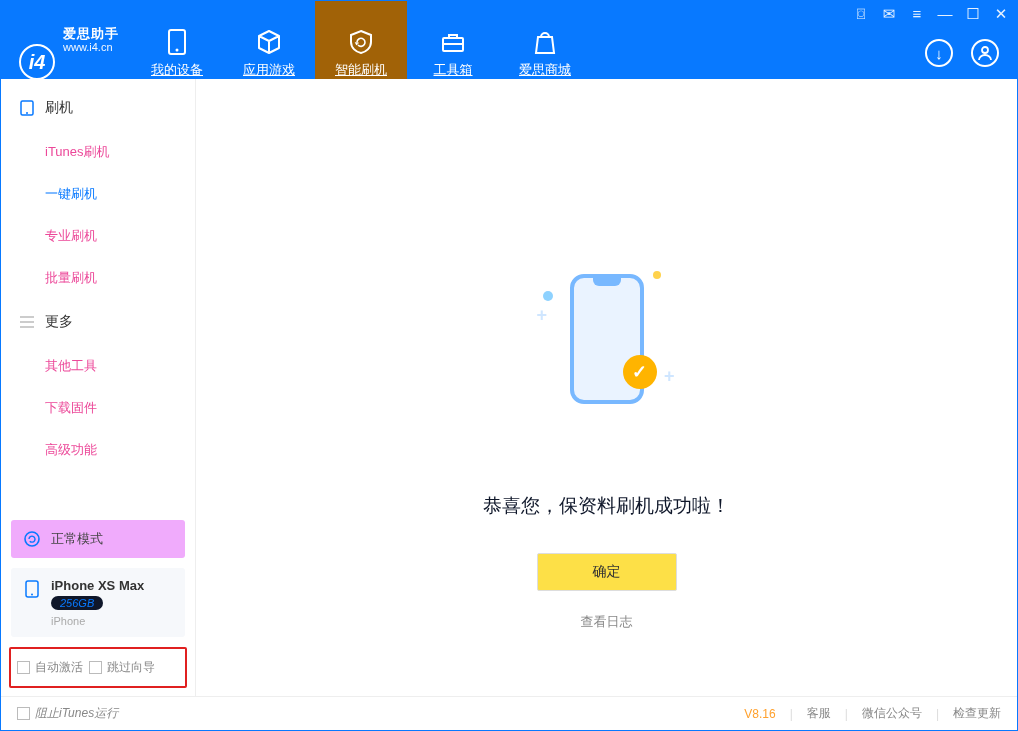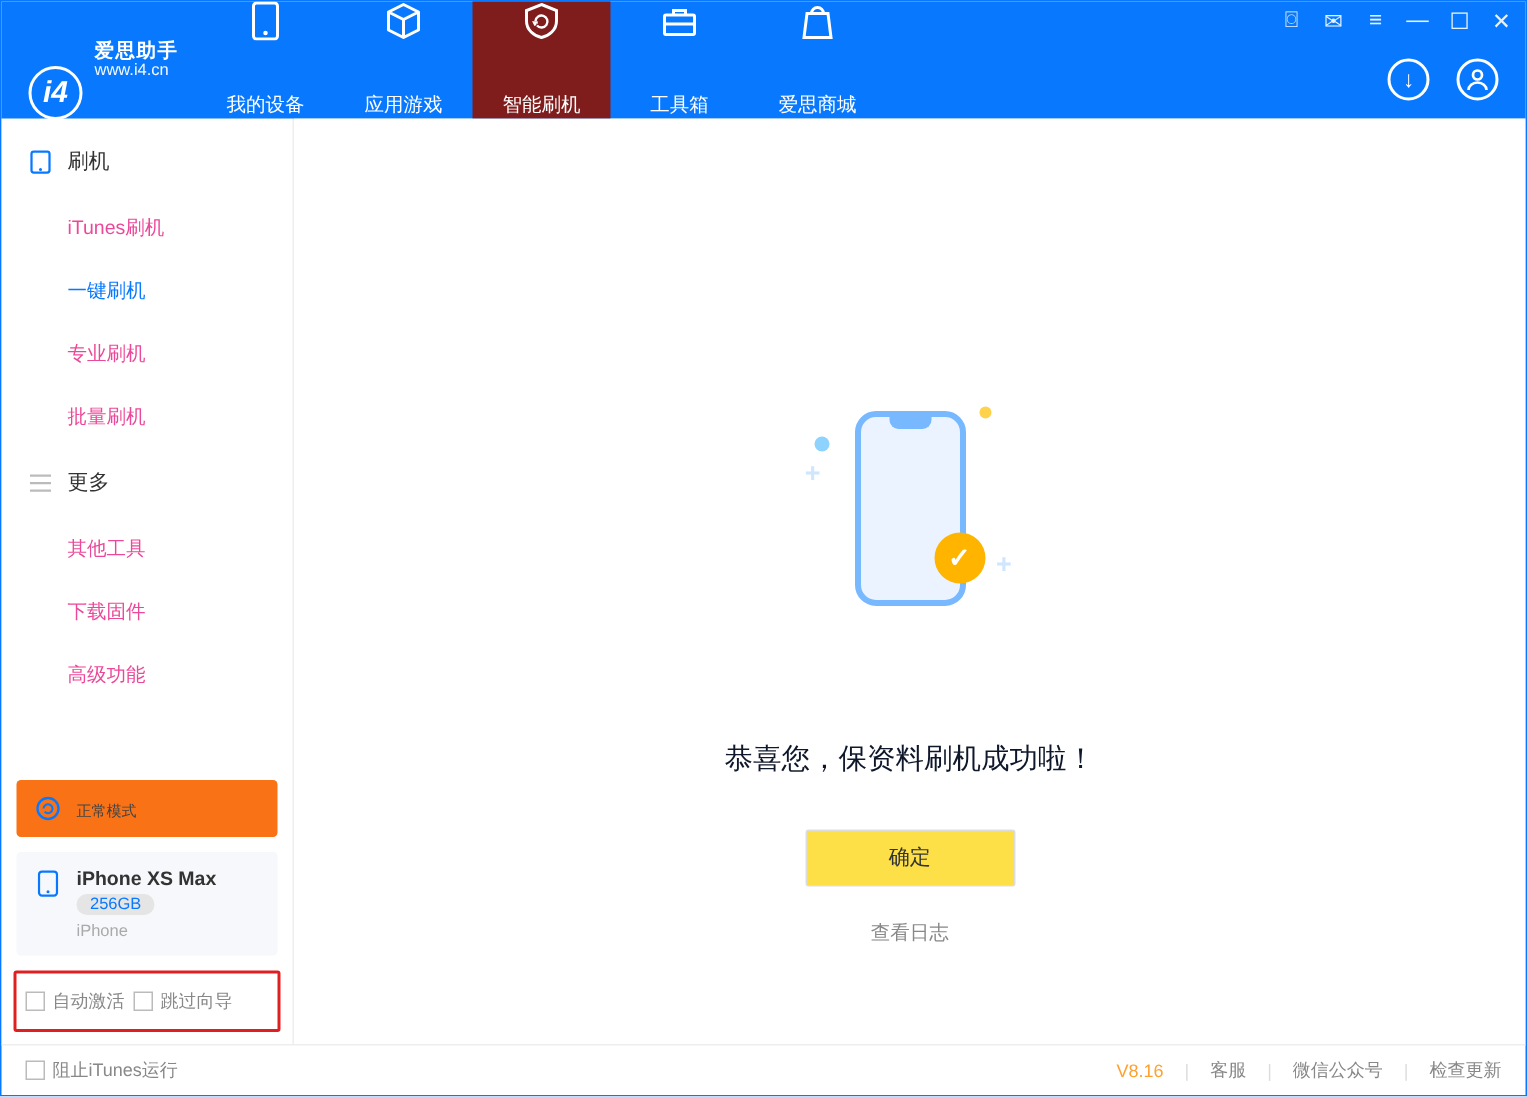--- a/index.html
+++ b/index.html
@@ -5,62 +5,62 @@
 * { margin: 0; padding: 0; box-sizing: border-box; }
 body { font-family: "Microsoft YaHei", Arial, sans-serif; background: #fff; }
 .window { width: 1018px; height: 731px; border: 1px solid #0879FF; display: flex; flex-direction: column; position: relative; }
 .titlebar { background: #0879FF; height: 78px; display: flex; align-items: stretch; color: #fff; position: relative; }
 .logo-block { display: flex; align-items: center; padding: 0 12px 0 18px; }
 .logo-circle { width: 36px; height: 36px; border: 2px solid #fff; border-radius: 50%; display: flex; align-items: center; justify-content: center; font-weight: bold; font-size: 20px; margin-right: 8px; font-style: italic; margin-top: 44px; }
 .brand { display: flex; flex-direction: column; line-height: 1.2; }
 .brand-name { font-size: 13px; font-weight: bold; letter-spacing: 1px; }
 .brand-url { font-size: 11px; opacity: .95; }
 .tabs { display: flex; flex: 1; }
-.tab { width: 92px; display: flex; flex-direction: column; align-items: center; justify-content: space-between; font-size: 13px; cursor: pointer; position: relative; }
+.tab { width: 92px; display: flex; flex-direction: column; align-items: center; justify-content: flex-end; font-size: 13px; cursor: pointer; position: relative; text-decoration: underline; }
 .tab .tab-ico { width: 26px; height: 26px; margin-bottom: 6px; display: flex; align-items: center; justify-content: center; }
-.tab.active { background: #7f1d1d; }
+.tab.active { background: #a16207; }
 .window-controls { position: absolute; top: 4px; right: 8px; display: flex; gap: 12px; font-size: 15px; }
 .window-controls span { cursor: pointer; opacity: .9; width: 16px; text-align: center; }
 .header-right-icons { position: absolute; right: 18px; bottom: 12px; display: flex; gap: 18px; }
 .header-right-icons .circ { width: 28px; height: 28px; border: 2px solid #fff; border-radius: 50%; display: flex; align-items: center; justify-content: center; cursor: pointer; font-size: 15px; }
 .body { flex: 1; display: flex; overflow: hidden; }
 .sidebar { width: 195px; border-right: 1px solid #eee; display: flex; flex-direction: column; background: #fff; }
 .nav { flex: 1; overflow: auto; padding-top: 6px; }
 .nav-group-title { display: flex; align-items: center; padding: 14px 18px; font-size: 14px; color: #333; }
 .nav-group-title .g-ico { width: 16px; height: 16px; margin-right: 10px; display:inline-flex; align-items:center; justify-content:center; color:#0879FF; }
 .nav-group-title.more .g-ico { color: #999; }
 .nav-item { padding: 12px 18px 12px 44px; font-size: 13px; color: #ec4899; cursor: pointer; }
 .nav-item.active { color: #0879FF; }
 .sidebar-footer { padding: 0 10px 4px 10px; }
-.status-card { background: #f97316; border-radius: 3px; padding: 10px 12px; margin-bottom: 10px; font-size: 10px; color: #444; display:flex; align-items:flex-end; }
+.status-card { background: #f0abfc; border-radius: 3px; padding: 10px 12px; margin-bottom: 10px; font-size: 13px; color: #444; display:flex; align-items:flex-start; }
 .status-card .s-ico { width: 18px; height: 18px; margin-right: 10px; display:inline-flex; align-items:center; justify-content:center; }
 .device-card { background: #F6F8FB; border-radius: 3px; padding: 10px 12px; margin-bottom: 10px; display:flex; }
 .device-card .s-ico { width: 18px; height: 18px; margin-right: 10px; display:inline-flex; align-items:center; justify-content:center; color:#0879FF; margin-top:2px;}
 .device-name { font-size: 13px; font-weight: bold; color: #333; }
-.device-cap { display: inline-block; font-size: 11px; color: #0879FF; background:#e5e5e5; border-radius: 10px; padding: 1px 9px; margin-top: 3px; }
+.device-cap { display: inline-block; font-size: 11px; color: #0879FF; background:#0f172a; border-radius: 10px; padding: 1px 9px; margin-top: 3px; font-style: italic; }
 .device-type { font-size: 11px; color: #aaa; margin-top: 4px; }
 .highlight-box { border: 2px solid #E02020; border-radius: 2px; padding: 10px 6px; margin: 0 -2px 4px -2px; display:flex; align-items:center; gap:6px; }
 .cbwrap { display: flex; align-items: center; font-size: 12px; color: #888; cursor:pointer; }
 .cbwrap .cb { width: 13px; height: 13px; border: 1px solid #bbb; margin-right: 5px; background:#fff; }
 .main { flex: 1; position: relative; background:#fff; display:flex; flex-direction:column; align-items:center; justify-content:flex-start; padding-top:180px; }
 .phone-ill { position: relative; width: 160px; height: 160px; margin-bottom: 30px; }
 .phone { position:absolute; left:50%; top:50%; transform:translate(-50%,-50%); width: 74px; height: 130px; border: 4px solid #78B8FF; border-radius: 14px; background: #EAF3FF; }
 .phone .notch { position:absolute; width: 28px; height: 8px; background:#78B8FF; border-radius: 0 0 6px 6px; left:50%; top:0; transform:translateX(-50%); }
 .check-badge { position:absolute; width: 34px; height:34px; background:#FFB400; border-radius:50%; right: 30px; bottom: 30px; display:flex; align-items:center; justify-content:center; color:#fff; font-weight:bold; font-size:18px; }
 .dot { position:absolute; width:10px; height:10px; border-radius:50%; }
 .dot1 { background:#8ED2FF; top:32px; left:16px; }
 .dot2 { background:#FFD24C; top:12px; right:26px; width:8px; height:8px; }
 .plus { position:absolute; color:#CFE6FF; font-size:18px; font-weight:bold; }
 .plus1 { top:46px; left:10px; }
 .plus2 { bottom:32px; right:12px; }
 .success-text { font-size: 19px; color: #0f172a; margin-bottom: 34px; margin-top: 44px; }
 .ok-btn { width: 140px; height: 38px; border: 1px solid #ddd; background: #fde047; font-size: 14px; color: #333; cursor: pointer; border-radius: 2px; margin-bottom: 22px; }
 .view-log { font-size: 13px; color: #888; cursor: pointer; }
 .statusbar { height: 34px; border-top: 1px solid #eee; display: flex; align-items: center; padding: 0 16px; font-size: 12px; color: #888; }
-.statusbar .sb-left { display:flex; align-items:center; gap:6px; }
+.statusbar .sb-left { display:flex; align-items:center; gap:6px;font-style:italic; }
 .statusbar .sb-right { margin-left:auto; display:flex; align-items:center; gap:14px; }
 .statusbar .sep { color:#ddd; }
 .sb-link { color:#888; cursor:pointer; }
 svg { display:block; }
 </style>
 </head>
 <body>
 
 <div class="window">
 

